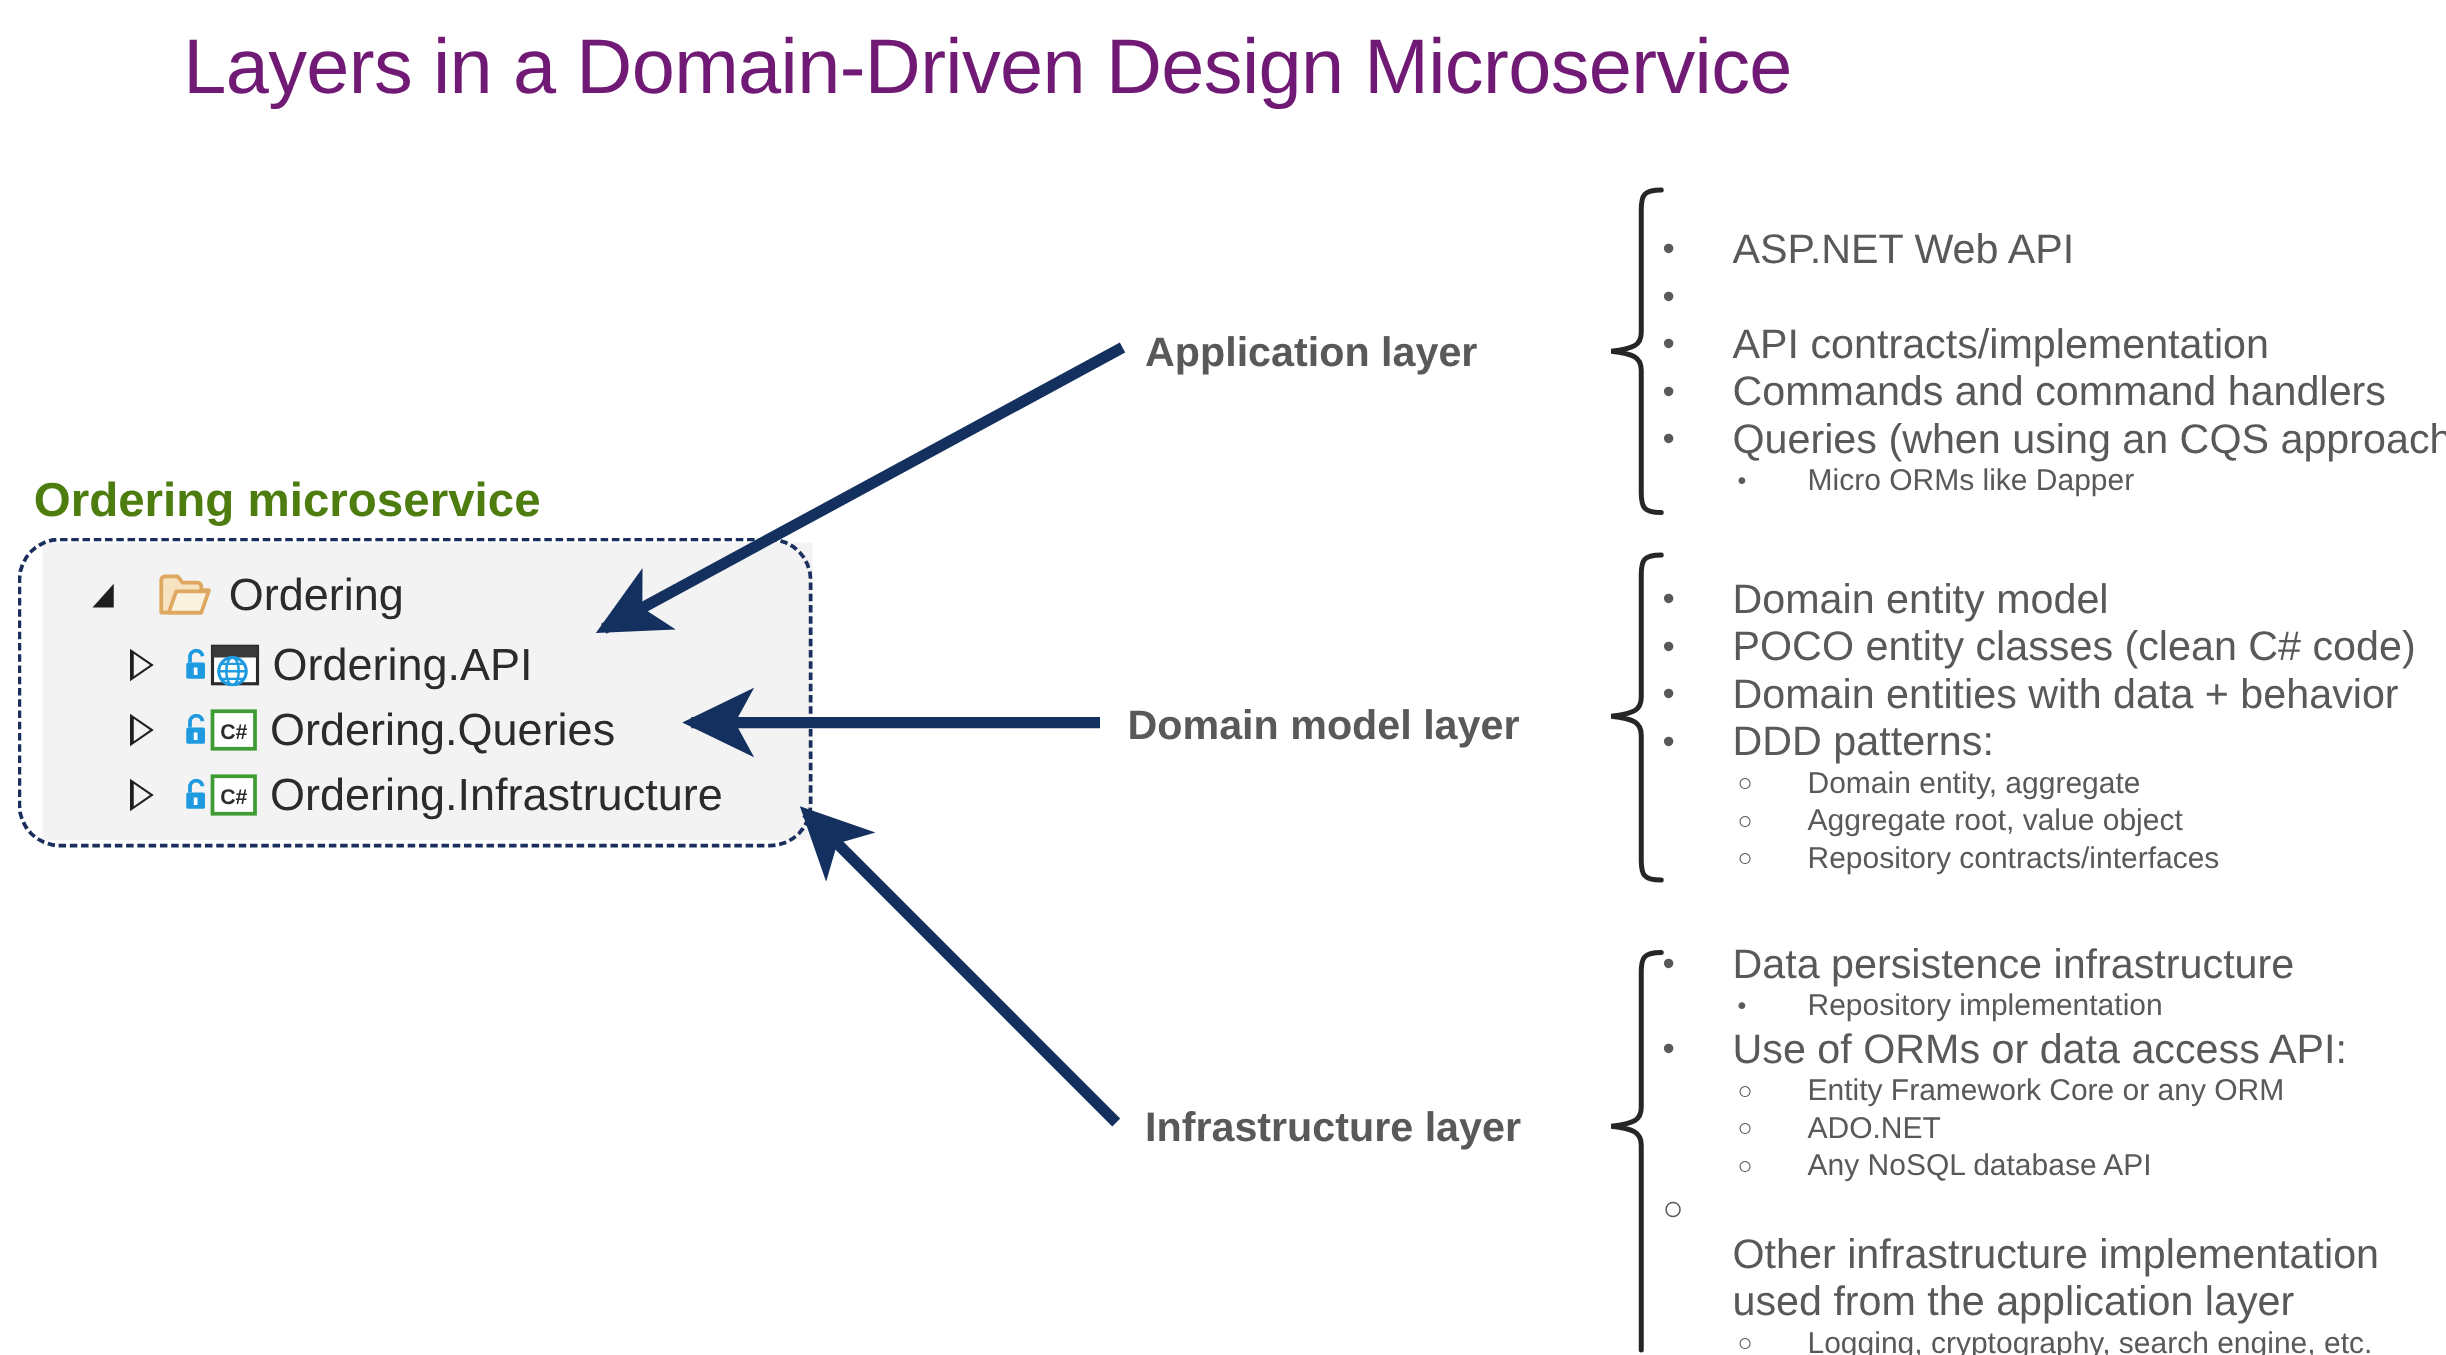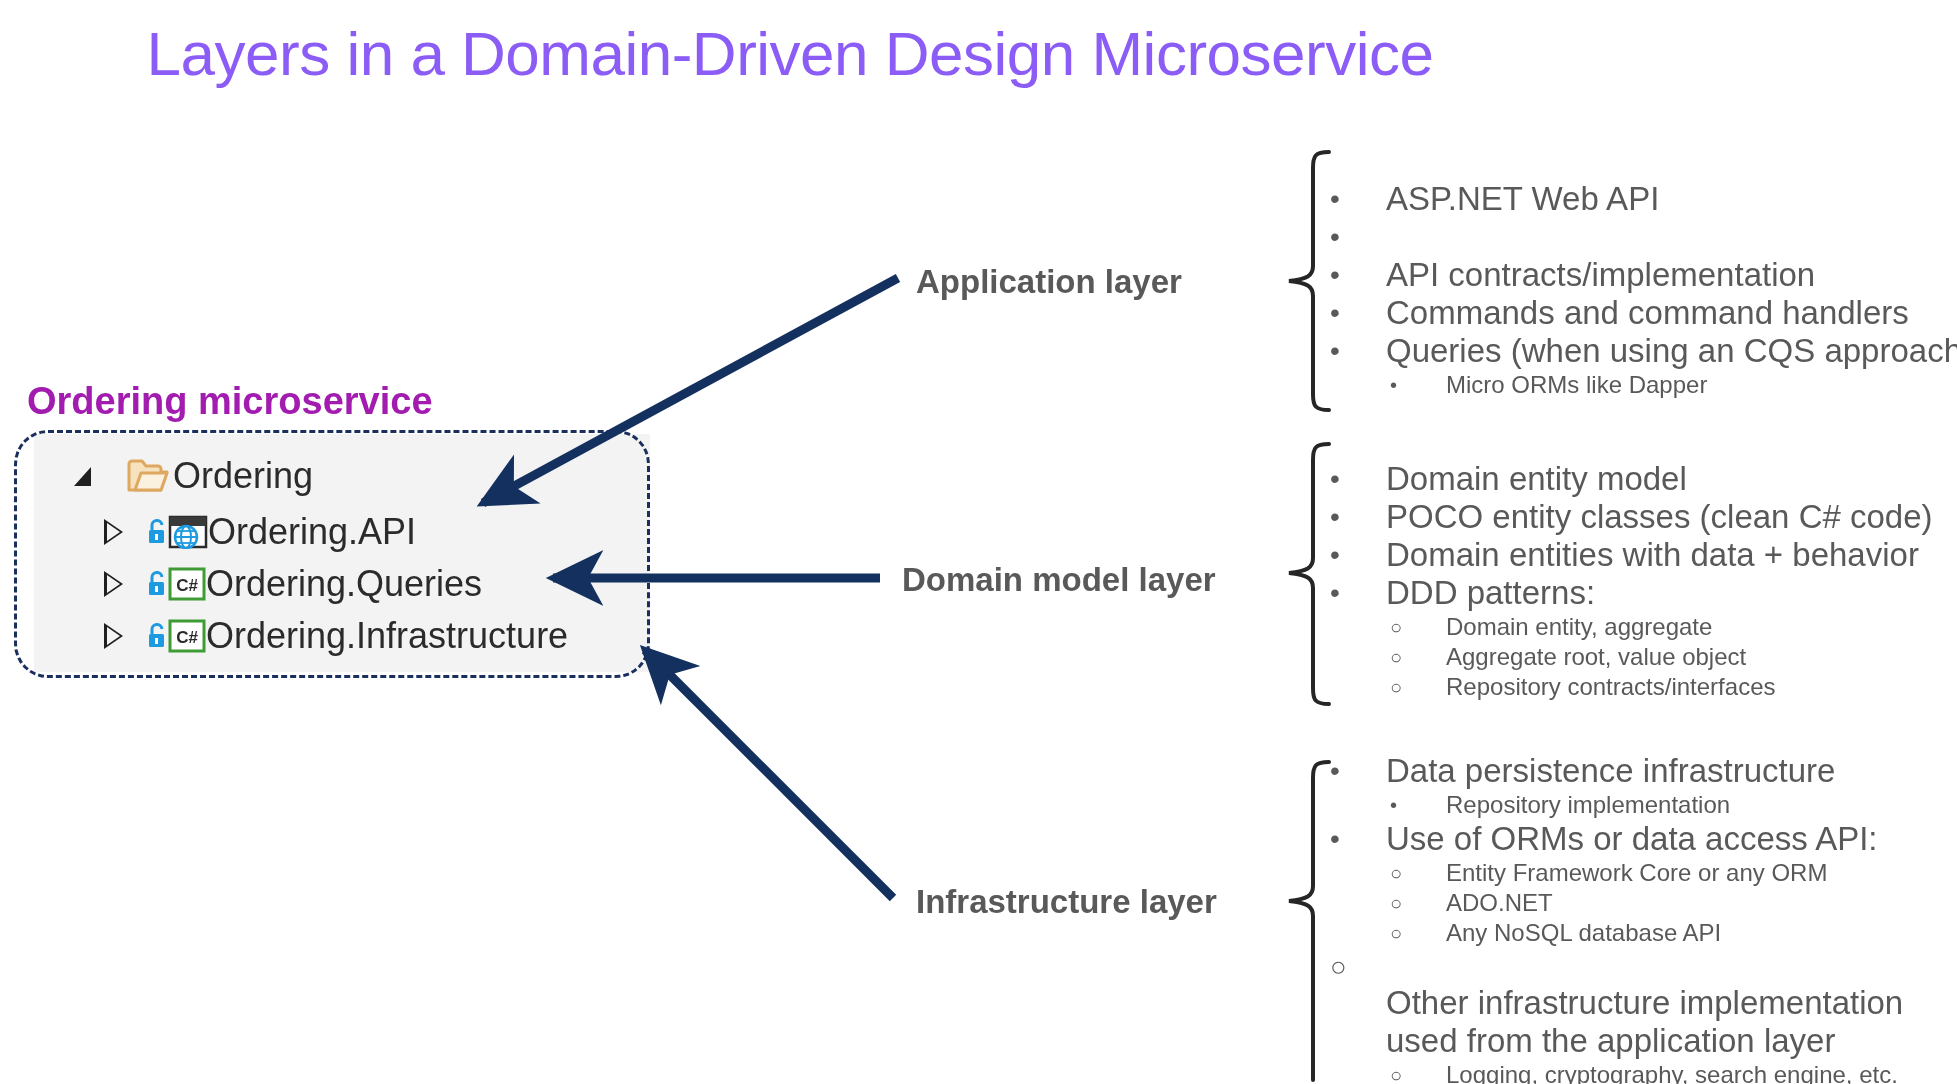--- a/index.html
+++ b/index.html
@@ -21,33 +21,33 @@
 
   
   #title {
     position: absolute;
     left: 0;
     top: 18px;
     width: 1580px;
     text-align: center;
     font-size: 62px;
     font-weight: 400;
-    color: #8b5cf6;
+    color: #701a75;
     letter-spacing: -0.5px;
     white-space: nowrap;
   }
 
   
   #se-caption {
     position: absolute;
     left: 27px;
     top: 380px;
     font-size: 38px;
     font-weight: bold;
-    color: #a21caf;
+    color: #4d7c0f;
     white-space: nowrap;
   }
   #se-dashed {
     position: absolute;
     left: 14px;
     top: 430px;
     width: 636px;
     height: 248px;
     border: 3px dashed #1b2f5e;
     border-radius: 34px;
@@ -65,20 +65,21 @@
     position: absolute;
     height: 56px;
     display: flex;
     align-items: center;
     white-space: nowrap;
   }
   .tree-label {
     font-size: 36px;
     color: #2b2b2b;
     font-weight: 400;
+    margin-left: 10px;
   }
 
   
   .exp-open {
     width: 0; height: 0;
     border-left: 17px solid transparent;
     border-bottom: 19px solid #1f1f1f;
     transform: rotate(0deg);
     margin-right: 6px;
   }

